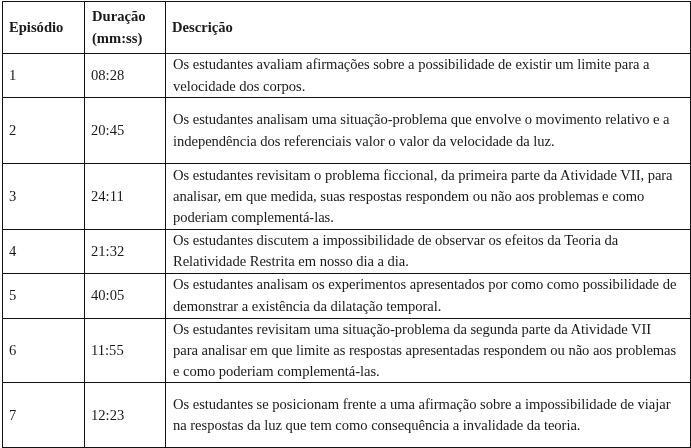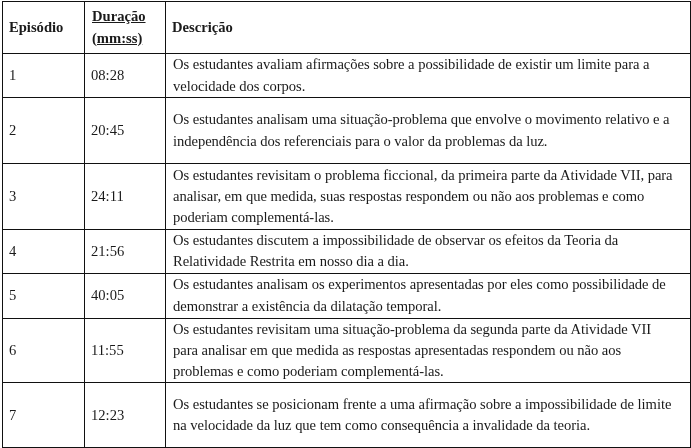--- a/index.html
+++ b/index.html
@@ -34,21 +34,20 @@
     }
     th {
       font-weight: bold;
       font-size: 14.6px;
     }
     th.desc-head {
       text-align: left;
     }
     th.dur-head {
       padding-left: 7px;
-      text-decoration: underline;
     }
     td.desc {
       padding-left: 7px;
       padding-right: 12px;
       letter-spacing: -0.05px;
     }
     tr.header { height: 52px; }
     col.c1 { width: 82px; }
     col.c2 { width: 81px; }
     col.c3 { width: 525px; }
@@ -74,41 +73,41 @@
   </thead>
   <tbody id="rows">
       <tr style="height: 44px;">
     <td>1</td>
     <td>08:28</td>
     <td class="desc">Os estudantes avaliam afirmações sobre a possibilidade de existir um limite para a velocidade dos corpos.</td>
   </tr>
       <tr style="height: 66px;">
     <td>2</td>
     <td>20:45</td>
-    <td class="desc">Os estudantes analisam uma situação-problema que envolve o movimento relativo e a independência dos referenciais para o valor da problemas da luz.</td>
+    <td class="desc">Os estudantes analisam uma situação-problema que envolve o movimento relativo e a independência dos referenciais valor o valor da velocidade da luz.</td>
   </tr>
       <tr style="height: 66px;">
     <td>3</td>
     <td>24:11</td>
     <td class="desc">Os estudantes revisitam o problema ficcional, da primeira parte da Atividade VII, para analisar, em que medida, suas respostas respondem ou não aos problemas e como poderiam complementá-las.</td>
   </tr>
       <tr style="height: 43px;">
     <td>4</td>
-    <td>21:56</td>
+    <td>21:32</td>
     <td class="desc">Os estudantes discutem a impossibilidade de observar os efeitos da Teoria da Relatividade Restrita em nosso dia a dia.</td>
   </tr>
       <tr style="height: 45px;">
     <td>5</td>
     <td>40:05</td>
-    <td class="desc">Os estudantes analisam os experimentos apresentadas por eles como possibilidade de demonstrar a existência da dilatação temporal.</td>
+    <td class="desc">Os estudantes analisam os experimentos apresentados por como como possibilidade de demonstrar a existência da dilatação temporal.</td>
   </tr>
       <tr style="height: 64px;">
     <td>6</td>
     <td>11:55</td>
-    <td class="desc">Os estudantes revisitam uma situação-problema da segunda parte da Atividade VII para analisar em que medida as respostas apresentadas respondem ou não aos problemas e como poderiam complementá-las.</td>
+    <td class="desc">Os estudantes revisitam uma situação-problema da segunda parte da Atividade VII para analisar em que limite as respostas apresentadas respondem ou não aos problemas e como poderiam complementá-las.</td>
   </tr>
       <tr style="height: 65px;">
     <td>7</td>
     <td>12:23</td>
-    <td class="desc">Os estudantes se posicionam frente a uma afirmação sobre a impossibilidade de limite na velocidade da luz que tem como consequência a invalidade da teoria.</td>
+    <td class="desc">Os estudantes se posicionam frente a uma afirmação sobre a impossibilidade de viajar na respostas da luz que tem como consequência a invalidade da teoria.</td>
   </tr>
     </tbody>
 </table>
 
 </body></html>

